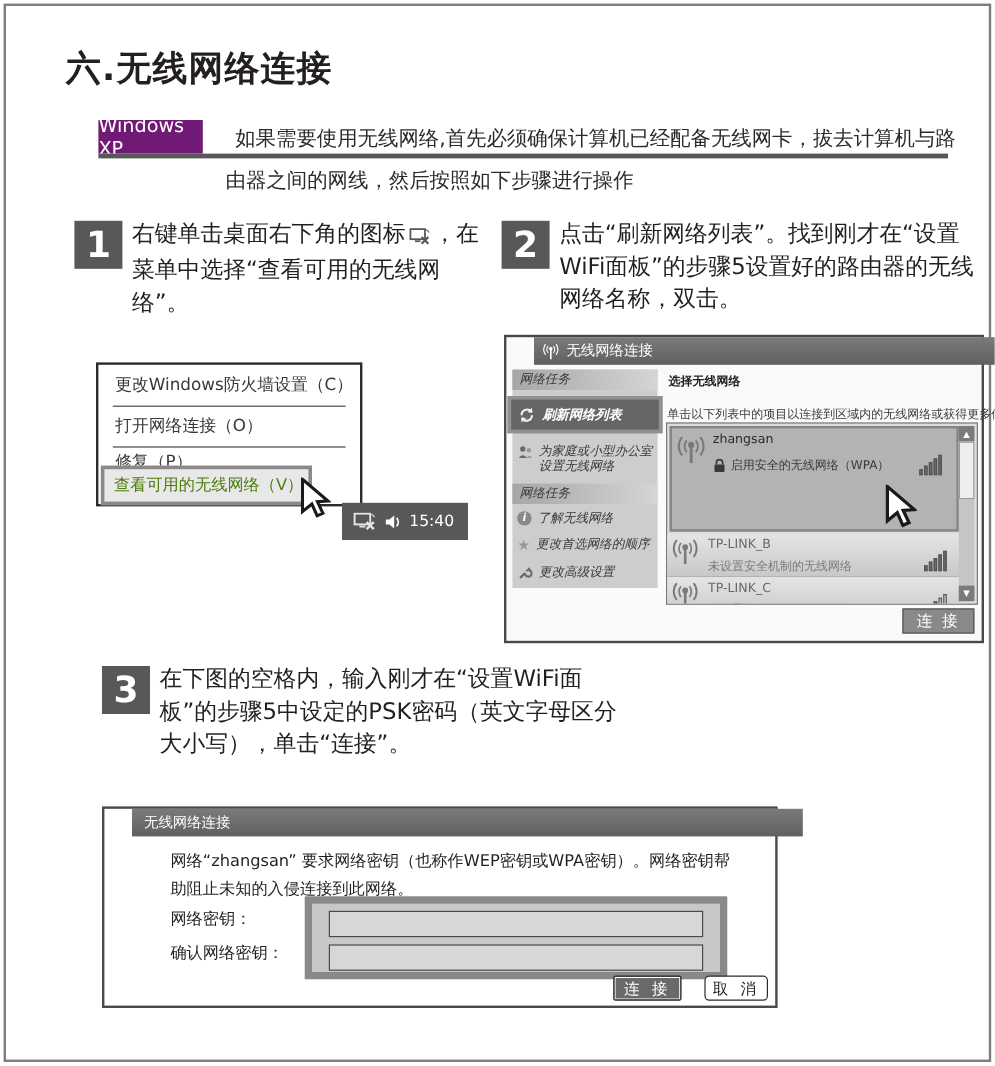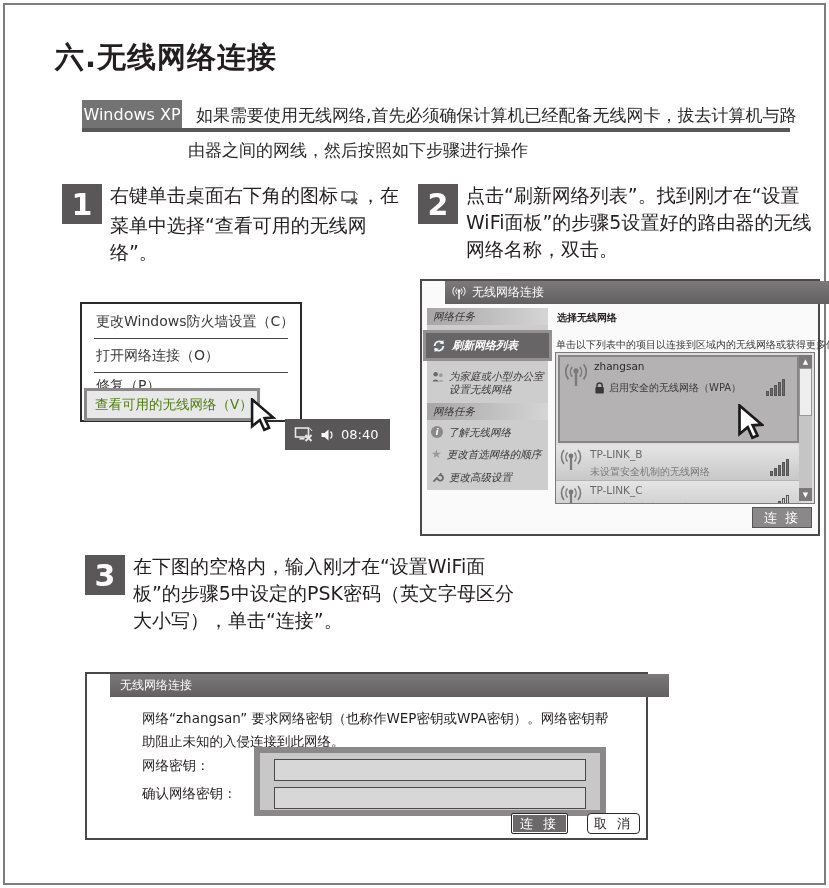--- a/index.html
+++ b/index.html
@@ -3,21 +3,21 @@
 <meta charset="utf-8">
 <style>
   * { margin:0; padding:0; box-sizing:border-box; }
   html,body { background:#fff; }
   body { font-family:"DejaVu Sans","Liberation Sans",sans-serif; color:#2b2b2b; }
   .page { position:relative; width:829px; height:888px; background:#fff; overflow:hidden; }
   .page-border { position:absolute; left:3px; top:3px; right:3px; bottom:3px; border:2px solid #7e7c7c; pointer-events:none; }
 
   .doc-title { position:absolute; left:55px; top:38px; font-size:29px; font-weight:bold; color:#231f20; letter-spacing:1px; }
 
-  .os-badge { position:absolute; left:82px; top:100px; width:100px; height:28px; background:#737373; color:#fff; font-size:16px; display:flex; align-items:center; justify-content:center; }
+  .os-badge { position:absolute; left:82px; top:100px; width:87px; height:28px; background:#701a75; color:#fff; font-size:16px; display:flex; align-items:center; justify-content:center; }
   .intro-rule { position:absolute; left:82px; top:128px; width:708px; height:4px; background:#595757; }
   .intro-line1 { position:absolute; left:196px; top:104px; width:600px; font-size:17px; white-space:nowrap; }
   .intro-line2 { position:absolute; left:188px; top:139px; width:600px; font-size:17px; white-space:nowrap; }
 
   .step-num { position:absolute; width:40px; height:40px; background:#595757; color:#fff; font-size:30px; font-weight:bold; display:flex; align-items:center; justify-content:center; }
   .step-text { position:absolute; font-size:19px; line-height:27px; color:#231f20; }
   .inline-icon { display:inline-block; vertical-align:-3px; margin:0 2px; }
 
   
   .ctx-menu { position:absolute; left:80px; top:302px; width:222px; height:120px; background:#fff; border:2px solid #2b2b2b; }
@@ -150,21 +150,21 @@
     <span class="icon">
         <svg width="19" height="15" viewBox="0 0 18 15" style="color:#e8e7e7">
           <use href="#pc-x"></use>
         </svg>
       </span>
     <span class="icon">
         <svg width="14" height="14" viewBox="0 0 13 14" style="color:#fff">
           <use href="#speaker"></use>
         </svg>
       </span>
-    <span class="tray-time">08:40</span>
+    <span class="tray-time">15:40</span>
   </div>
 
   <div class="wifi-dlg">
     <div class="dlg-titlebar">
       <span class="ant-icon">
           <svg width="16" height="15" viewBox="0 0 24 24" style="color:#fff">
             <use href="#antenna"></use>
           </svg>
         </span>
       <span>无线网络连接</span>

